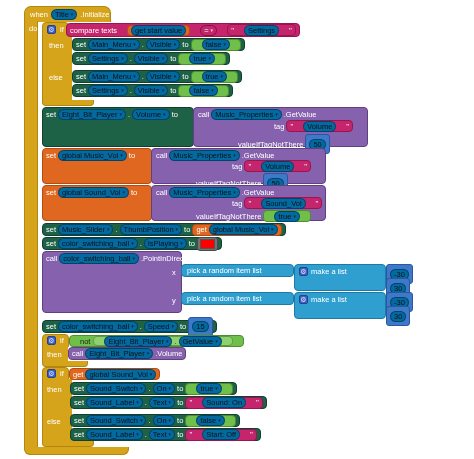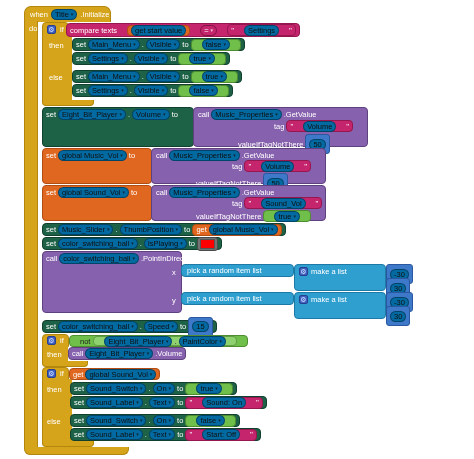--- a/index.html
+++ b/index.html
@@ -482,21 +482,21 @@
 
   <div class="abs boolblk" style="left:69px;top:335px;height:12px;gap:3px;">
     <span class="lbl dark">not</span>
     <span class="boolblk" style="height:10px;background:#8fd06f;border-color:#5f9e44;">
       <span class="fld">
           <span>Eight_Bit_Player</span>
           <span class="car">▾</span>
         </span>
       <span class="lbl dark" style="margin:0 2px;">.</span>
       <span class="fld">
-          <span>PaintColor</span>
+          <span>GetValue</span>
           <span class="car">▾</span>
         </span>
     </span>
   </div>
   <div class="abs kw" style="left:47px;top:350px;">then</div>
   <div class="abs callblk" style="left:68px;top:347px;height:13px;">
     <span class="lbl">call</span>
     <span class="fld">
         <span>Eight_Bit_Player</span>
         <span class="car">▾</span>

